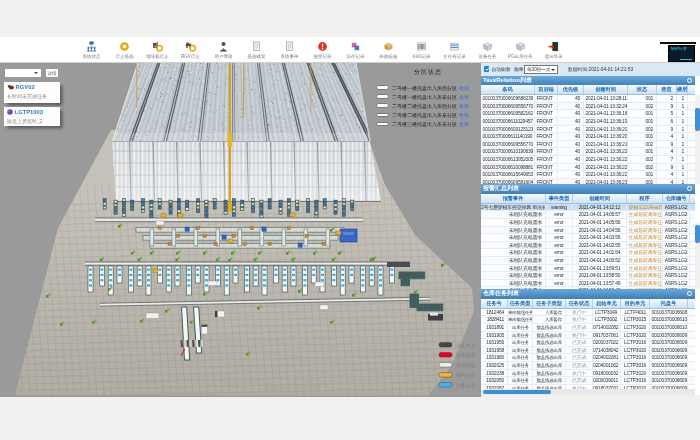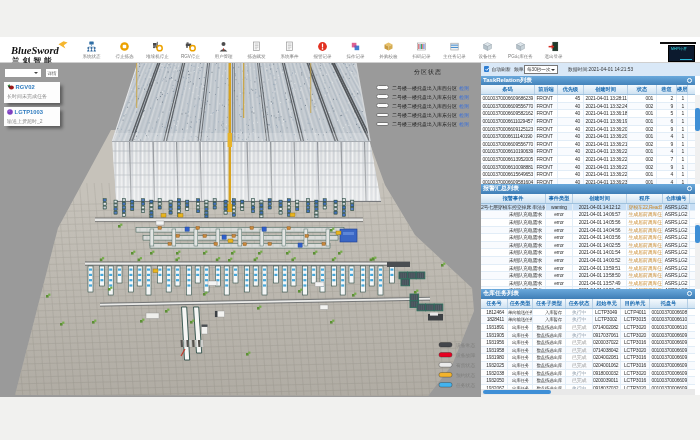--- a/index.html
+++ b/index.html
@@ -29,27 +29,20 @@
 .vthumb { position:absolute; width:5px; background:#3f8fd6; border-radius:2px; }
 #ovl-select { position:absolute; left:4px; top:5px; width:38px; height:9.5px; background:#fff; border:0.7px solid #999; }
 #ovl-select:after { content:""; position:absolute; right:3px; top:3.4px; border:2.2px solid transparent; border-top-color:#444; }
 #ovl-btn { position:absolute; left:45px; top:5px; width:14px; height:9.5px; background:#fff; border:0.7px solid #999; font-size:4.6px; color:#555; text-align:center; line-height:9px; }
 .ovl-card { position:absolute; left:4px; width:56px; background:#fdfdfd; box-shadow:2.5px 2.5px 3px rgba(40,40,40,0.55); padding:2px 0 2px 3px; }
 .ovl-card .t1 { font-size:5.8px; font-weight:bold; color:#2e7bbf; white-space:nowrap; }
 .ovl-card .t2 { font-size:5px; color:#8a8a8a; margin-top:2.5px; white-space:nowrap; }
 </style></head>
 <body>
 <div id="toolbar">
-  <div id="logo">
-    <div class="en">BlueSword</div>
-    <svg class="arr" width="10" height="8" viewBox="0 0 10 8">
-        <path d="M0.5,3.2 L5.5,0.3 L9.6,1.4 L5.8,4.2 L7.4,7.6 Z" fill="#f5b62e"></path>
-      </svg>
-    <div class="cn">兰剑智能</div>
-  </div>
   <div class="titem" style="left:74.5px">
       <svg width="11" height="11" viewBox="0 0 11 11">
         <rect x="3.3" y="0.4" width="4.4" height="3.1" rx="0.5" fill="#2f6ea5"></rect>
         <line x1="5.5" y1="3.5" x2="5.5" y2="5" stroke="#2f6ea5" stroke-width="0.6"></line>
         <line x1="2.4" y1="6" x2="8.6" y2="6" stroke="#2f6ea5" stroke-width="0.5"></line>
         <circle cx="2.3" cy="7" r="1" fill="#30679c"></circle>
         <polygon points="1,10.6 3.6,10.6 2.3,7.8" fill="#30679c"></polygon>
         <circle cx="5.5" cy="7" r="1" fill="#30679c"></circle>
         <polygon points="4.2,10.6 6.8,10.6 5.5,7.8" fill="#30679c"></polygon>
         <circle cx="8.7" cy="7" r="1" fill="#30679c"></circle>

